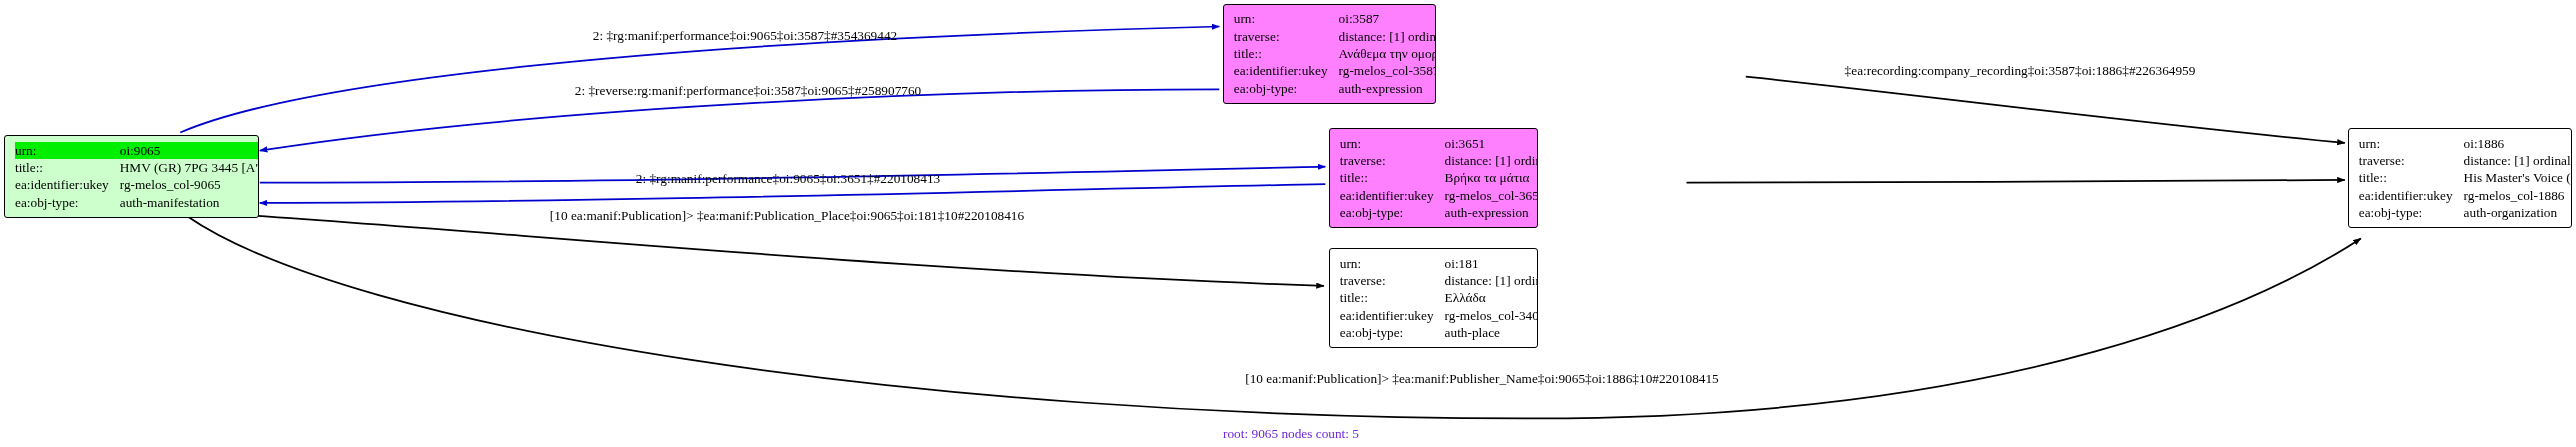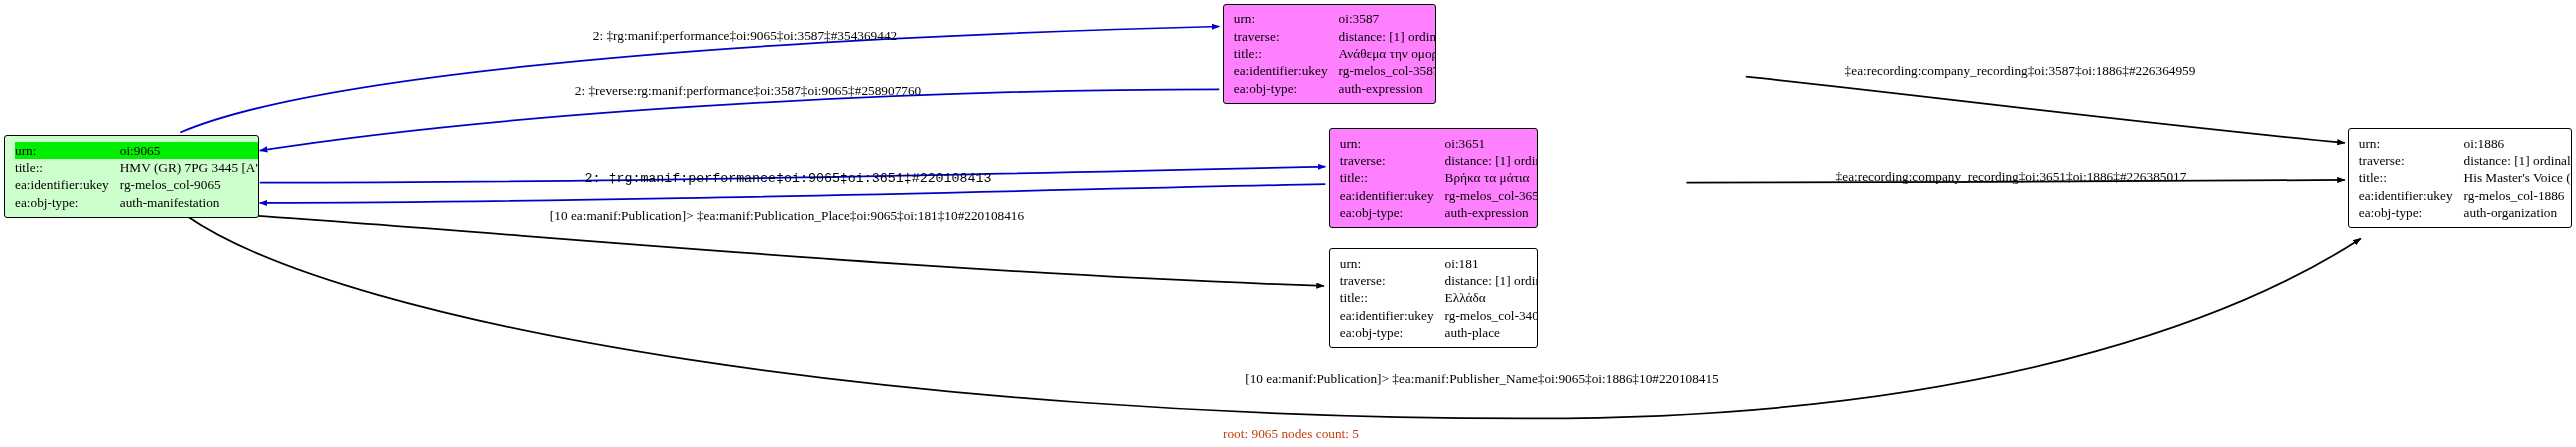--- a/index.html
+++ b/index.html
@@ -70,21 +70,21 @@
     line-height: 14.6px;
     color: #000000;
     white-space: nowrap;
     background: transparent;
   }
   .edge-label.centered { transform: translateX(-50%); }
 
   .footer-label {
     position: absolute;
     font-size: 13.3px;
-    color: #c2410c;
+    color: #6d28d9;
     white-space: nowrap;
     transform: translateX(-50%);
     text-align: right;
   }
 </style>
 </head>
 <body>
 
 <div id="graph-canvas">
 
@@ -233,27 +233,26 @@
         <span class="node-key">ea:obj-type:</span>
         <span class="node-val">auth-organization</span>
       </div>
     </div>
   </div>
 
   <div class="edge-label centered" style="left:745px; top:29px;">2: ‡rg:manif:performance‡oi:9065‡oi:3587‡#354369442</div>
 
   <div class="edge-label centered" style="left:748px; top:84px;">2: ‡reverse:rg:manif:performance‡oi:3587‡oi:9065‡#258907760</div>
 
-  <div class="edge-label centered" style="left:788px; top:172px;font-family:Liberation Mono, monospace;">2: ‡rg:manif:performance‡oi:9065‡oi:3651‡#220108413</div>
+  <div class="edge-label centered" style="left:788px; top:172px;">2: ‡rg:manif:performance‡oi:9065‡oi:3651‡#220108413</div>
 
 
   <div class="edge-label centered" style="left:787px; top:209px;text-align:center;">[10 ea:manif:Publication]&gt; ‡ea:manif:Publication_Place‡oi:9065‡oi:181‡10#220108416</div>
 
   <div class="edge-label centered" style="left:2020px; top:64px;">‡ea:recording:company_recording‡oi:3587‡oi:1886‡#226364959</div>
 
-  <div class="edge-label centered" style="left:2011px; top:170px;">‡ea:recording:company_recording‡oi:3651‡oi:1886‡#226385017</div>
 
   <div class="edge-label centered" style="left:1482px; top:372px;">[10 ea:manif:Publication]&gt; ‡ea:manif:Publisher_Name‡oi:9065‡oi:1886‡10#220108415</div>
 
   <div class="footer-label" style="left:1291px; top:426px;">root: 9065 nodes count: 5</div>
 
 </div>
 
 
 </body></html>

